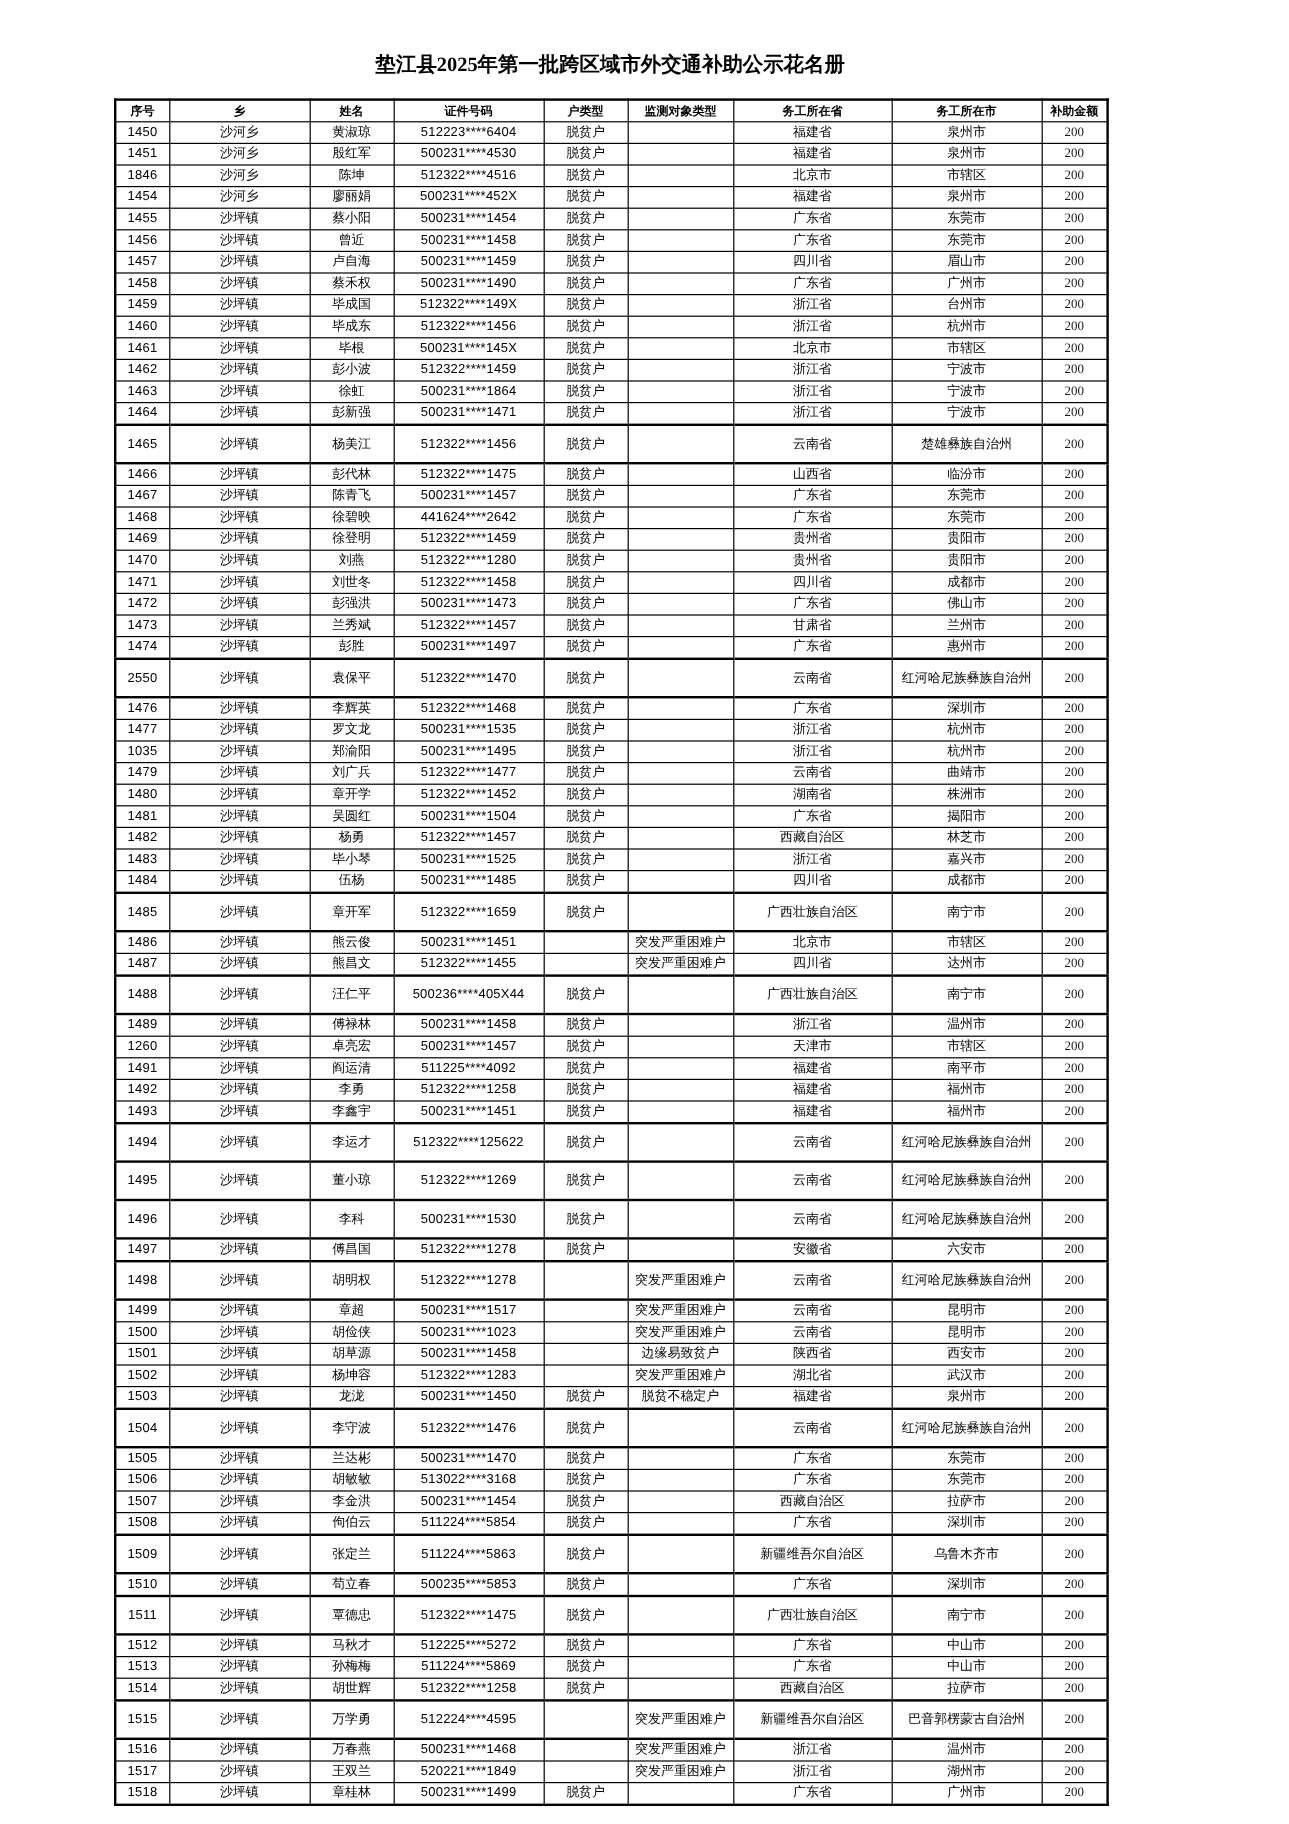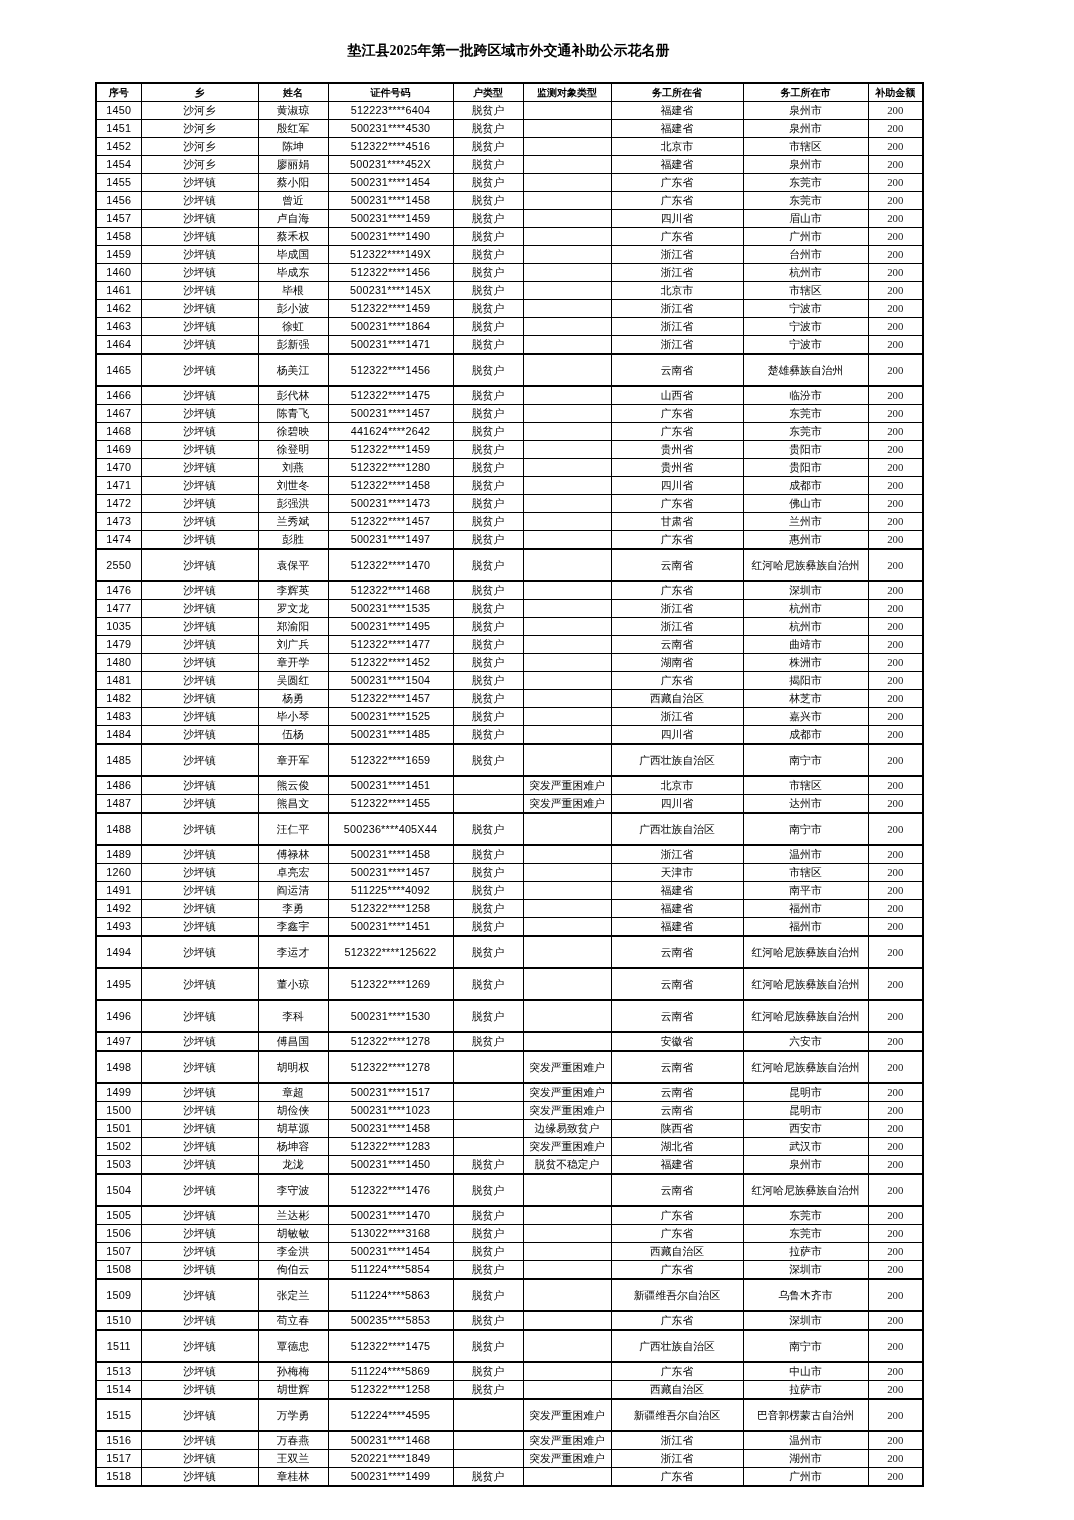--- a/index.html
+++ b/index.html
@@ -2,21 +2,21 @@
 <html><head>
 <meta charset="utf-8">
 <style>
   html,body{margin:0;padding:0;}
   body{
     width:1074px;height:1520px;background:#ffffff;position:relative;
     font-family:"Liberation Sans", sans-serif;color:#000;
   }
   .page-title{
     position:absolute;left:95px;top:42px;width:827px;
-    text-align:center;font-weight:bold;font-size:14px;
+    text-align:center;font-weight:bold;font-size:17px;
     font-family:"Liberation Serif", serif;
     letter-spacing:0px;white-space:nowrap;
   }
   table.roster{
     position:absolute;left:95px;top:82px;width:827px;
     border-collapse:collapse;table-layout:fixed;
     border:2px solid #000;
   }
   table.roster th, table.roster td{
     border:1px solid #000;
@@ -80,21 +80,21 @@
         <td>沙河乡</td>
         <td>殷红军</td>
         <td class="num">500231****4530</td>
         <td>脱贫户</td>
         <td></td>
         <td>福建省</td>
         <td>泉州市</td>
         <td class="amt">200</td>
       </tr>
       <tr>
-        <td class="num">1452</td>
+        <td class="num">1846</td>
         <td>沙河乡</td>
         <td>陈坤</td>
         <td class="num">512322****4516</td>
         <td>脱贫户</td>
         <td></td>
         <td>北京市</td>
         <td>市辖区</td>
         <td class="amt">200</td>
       </tr>
       <tr>
@@ -729,20 +729,31 @@
         <td>沙坪镇</td>
         <td>覃德忠</td>
         <td class="num">512322****1475</td>
         <td>脱贫户</td>
         <td></td>
         <td>广西壮族自治区</td>
         <td>南宁市</td>
         <td class="amt">200</td>
       </tr>
       <tr>
+        <td class="num">1512</td>
+        <td>沙坪镇</td>
+        <td>马秋才</td>
+        <td class="num">512225****5272</td>
+        <td>脱贫户</td>
+        <td></td>
+        <td>广东省</td>
+        <td>中山市</td>
+        <td class="amt">200</td>
+      </tr>
+      <tr>
         <td class="num">1513</td>
         <td>沙坪镇</td>
         <td>孙梅梅</td>
         <td class="num">511224****5869</td>
         <td>脱贫户</td>
         <td></td>
         <td>广东省</td>
         <td>中山市</td>
         <td class="amt">200</td>
       </tr>

